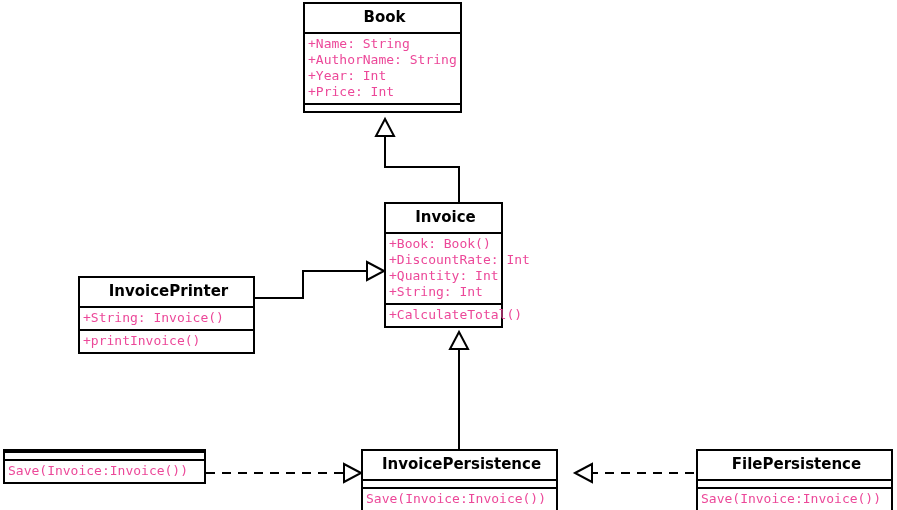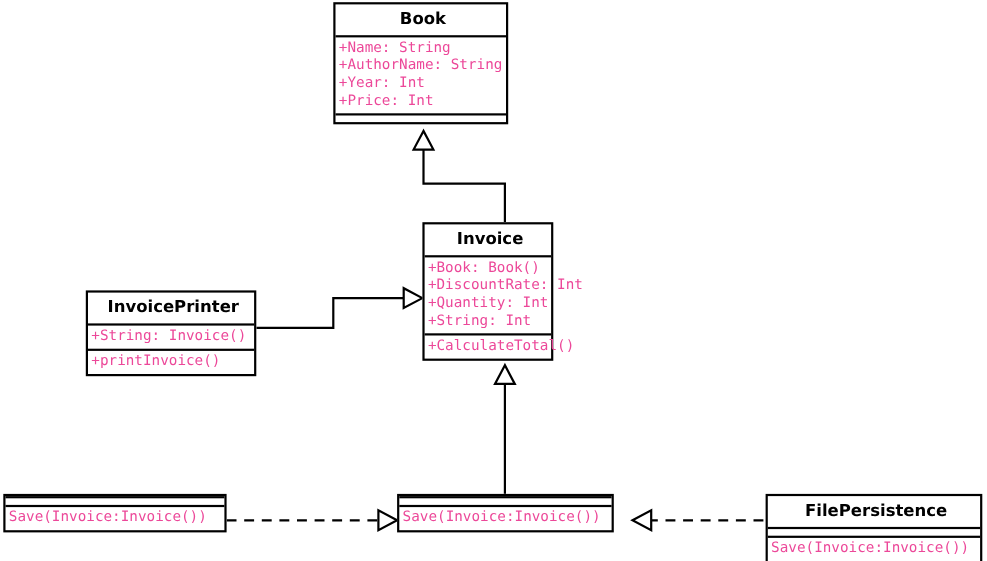--- a/index.html
+++ b/index.html
@@ -117,38 +117,39 @@
       <div class="uml-row">+Book: Book()</div>
       <div class="uml-row">+DiscountRate: Int</div>
       <div class="uml-row">+Quantity: Int</div>
       <div class="uml-row">+String: Int</div>
     </div>
     <div class="uml-compartment">
       <div class="uml-row">+CalculateTotal()</div>
     </div>
   </div>
 
-  <div class="uml-class" style="left:78px; top:264px; width:155px;">
+  <div class="uml-class" style="left:78px; top:276px; width:177px;">
     <div class="uml-name">InvoicePrinter</div>
     <div class="uml-compartment">
       <div class="uml-row">+String: Invoice()</div>
     </div>
     <div class="uml-compartment">
       <div class="uml-row">+printInvoice()</div>
     </div>
   </div>
 
   <div class="uml-class" style="left:3px; top:449px; width:203px;">
     <div class="uml-compartment empty"></div>
     <div class="uml-compartment">
       <div class="uml-row centered">Save(Invoice:Invoice())</div>
     </div>
   </div>
 
   <div class="uml-class" style="left:361px; top:449px; width:197px;">
+    <div class="uml-name">InvoicePersistence</div>
     <div class="uml-compartment empty"></div>
     <div class="uml-compartment">
       <div class="uml-row centered">Save(Invoice:Invoice())</div>
     </div>
   </div>
 
   <div class="uml-class" style="left:696px; top:449px; width:197px;">
     <div class="uml-name">FilePersistence</div>
     <div class="uml-compartment empty"></div>
     <div class="uml-compartment">

